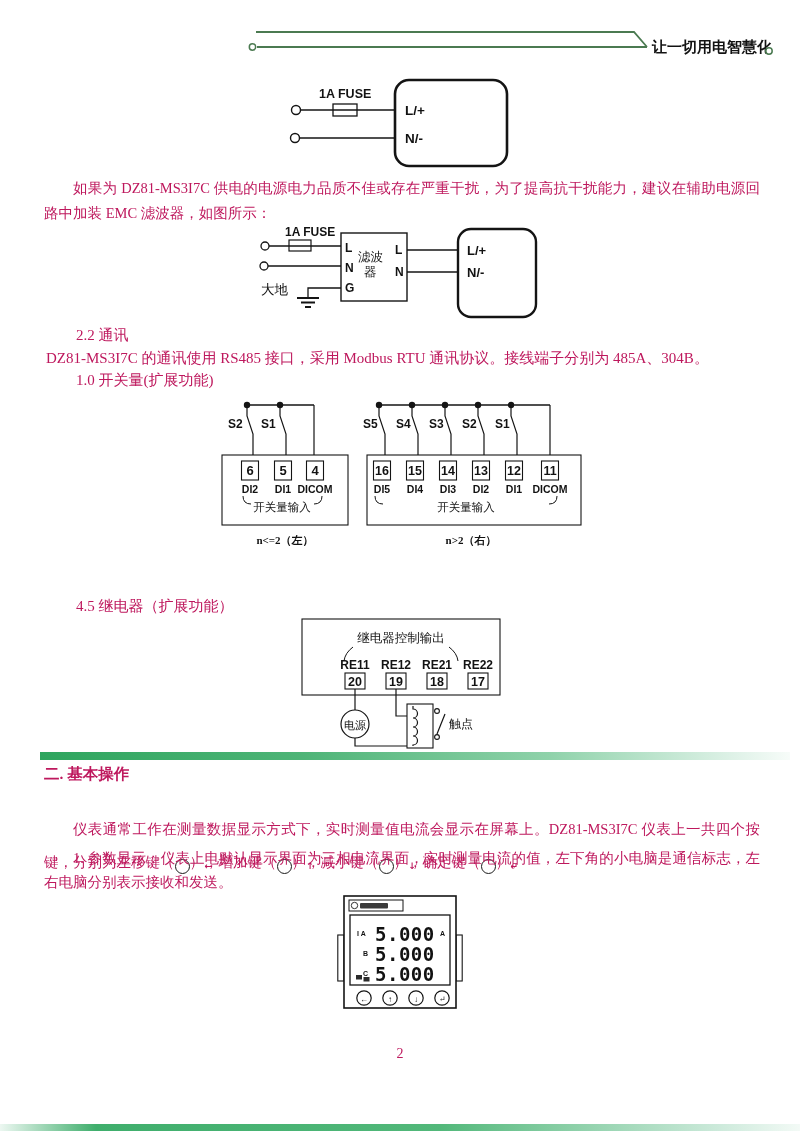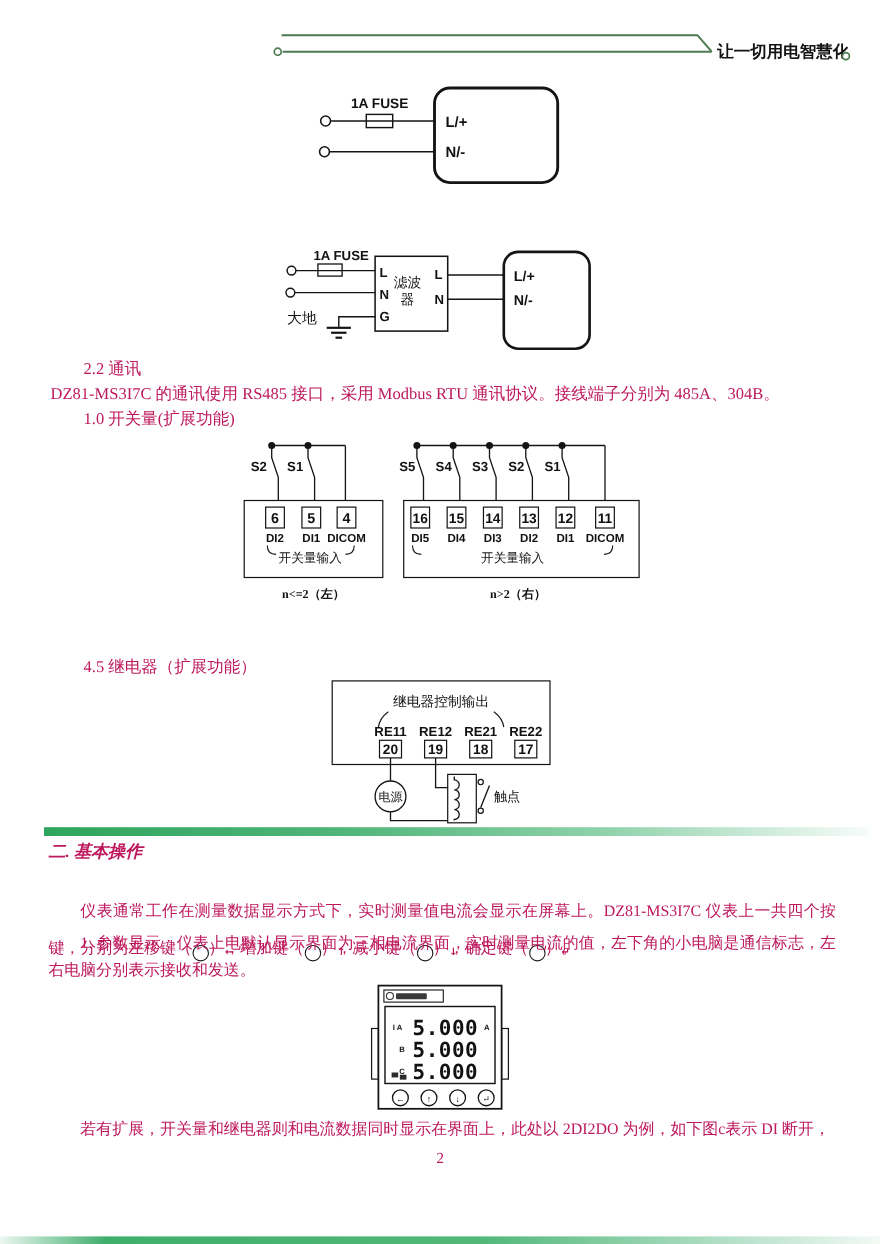--- a/index.html
+++ b/index.html
@@ -3,21 +3,21 @@
 <meta charset="utf-8">
 <style>
   html,body{margin:0;padding:0;background:#fff;}
   .page{position:relative;width:800px;height:1131px;background:#ffffff;overflow:hidden;
         font-family:"Liberation Serif","DejaVu Serif",serif;color:#be185d;}
   .abs{position:absolute;}
   .line{white-space:nowrap;font-size:15px;}
   .para{font-size:14.5px;width:716px;text-align:justify;text-indent:2em;line-height:25px;}
   .lh23{line-height:23.5px;}
   .lh33{line-height:33px;}
-  .bold{font-weight:bold;font-style:italic;}
+  .bold{font-weight:bold;}
   svg.diagram{position:absolute;overflow:visible;}
   svg text{font-family:"Liberation Serif","DejaVu Serif",serif;fill:#121212;}
   text.seg{font-family:"DejaVu Sans Mono",monospace;font-weight:bold;letter-spacing:0.5px;}
   text.term{font-weight:bold;font-family:"Liberation Sans",sans-serif;}
   .keyicon{display:inline-block;width:13px;height:13px;border:1.3px solid #1b1b1b;border-radius:50%;
            font-size:9px;line-height:12px;text-align:center;vertical-align:-2px;
            font-family:"DejaVu Sans",sans-serif;font-weight:bold;}
   .divider{position:absolute;left:40px;top:752px;width:750px;height:8px;
            background:linear-gradient(to right,#2ea55e,#4eb477 35%,#8fd2aa 68%,#ddf1e6 92%,#f7fcf9);}
   .bottombar{position:absolute;left:0;top:1124px;width:800px;height:7px;
@@ -42,20 +42,21 @@
     <line x1="18" y1="36" x2="112" y2="36" stroke="#141414" stroke-width="1.4"></line>
     <rect x="50" y="30" width="24" height="12" fill="none" stroke="#141414" stroke-width="1.3"></rect>
     <circle cx="13" cy="36" r="4.5" fill="#fff" stroke="#141414" stroke-width="1.4"></circle>
     <line x1="17" y1="64" x2="112" y2="64" stroke="#141414" stroke-width="1.4"></line>
     <circle cx="12" cy="64" r="4.5" fill="#fff" stroke="#141414" stroke-width="1.4"></circle>
     <text x="36" y="24" font-size="12.5" class="term">1A FUSE</text>
     <text x="122" y="41" font-size="13.5" class="term">L/+</text>
     <text x="122" y="69" font-size="13.5" class="term">N/-</text>
   </svg>
 
+  <div class="abs para" style="left:44px;top:176px">如果为 DZ81-MS3I7C 供电的电源电力品质不佳或存在严重干扰，为了提高抗干扰能力，建议在辅助电源回路中加装 EMC 滤波器，如图所示：</div>
 
   <svg class="diagram" style="left:251px;top:221px" width="294" height="104" viewBox="0 0 294 104">
     <text x="34" y="15" font-size="12" class="term">1A FUSE</text>
     <circle cx="14" cy="25" r="4" fill="#fff" stroke="#141414" stroke-width="1.3"></circle>
     <line x1="18" y1="25" x2="90" y2="25" stroke="#141414" stroke-width="1.3"></line>
     <rect x="38" y="19" width="22" height="11" fill="none" stroke="#141414" stroke-width="1.2"></rect>
     <circle cx="13" cy="45" r="4" fill="#fff" stroke="#141414" stroke-width="1.3"></circle>
     <line x1="17" y1="45" x2="90" y2="45" stroke="#141414" stroke-width="1.3"></line>
     <path d="M90,67 L57,67 L57,77" fill="none" stroke="#141414" stroke-width="1.3"></path>
     <g>
@@ -213,18 +214,17 @@
     <circle cx="27" cy="105" r="7.2" fill="#fff" stroke="#141414" stroke-width="1.2"></circle>
     <circle cx="53" cy="105" r="7.2" fill="#fff" stroke="#141414" stroke-width="1.2"></circle>
     <circle cx="79" cy="105" r="7.2" fill="#fff" stroke="#141414" stroke-width="1.2"></circle>
     <circle cx="105" cy="105" r="7.2" fill="#fff" stroke="#141414" stroke-width="1.2"></circle>
     <text x="27" y="108.5" font-size="8" text-anchor="middle">←</text>
     <text x="53" y="108.5" font-size="8" text-anchor="middle">↑</text>
     <text x="79" y="108.5" font-size="8" text-anchor="middle">↓</text>
     <text x="105" y="108.5" font-size="8" text-anchor="middle">↵</text>
   </svg>
 
-  <div class="abs para lh23" style="left:44px;top:1016px">若有扩展，开关量和继电器则和电流数据同时显示在界面上，此处以 2DI2DO 为例，如下图c表示 DI 断开，</div>
 
   <div class="pagenum">2</div>
   <div class="bottombar"></div>
 
 </div>
 
 </body></html>

